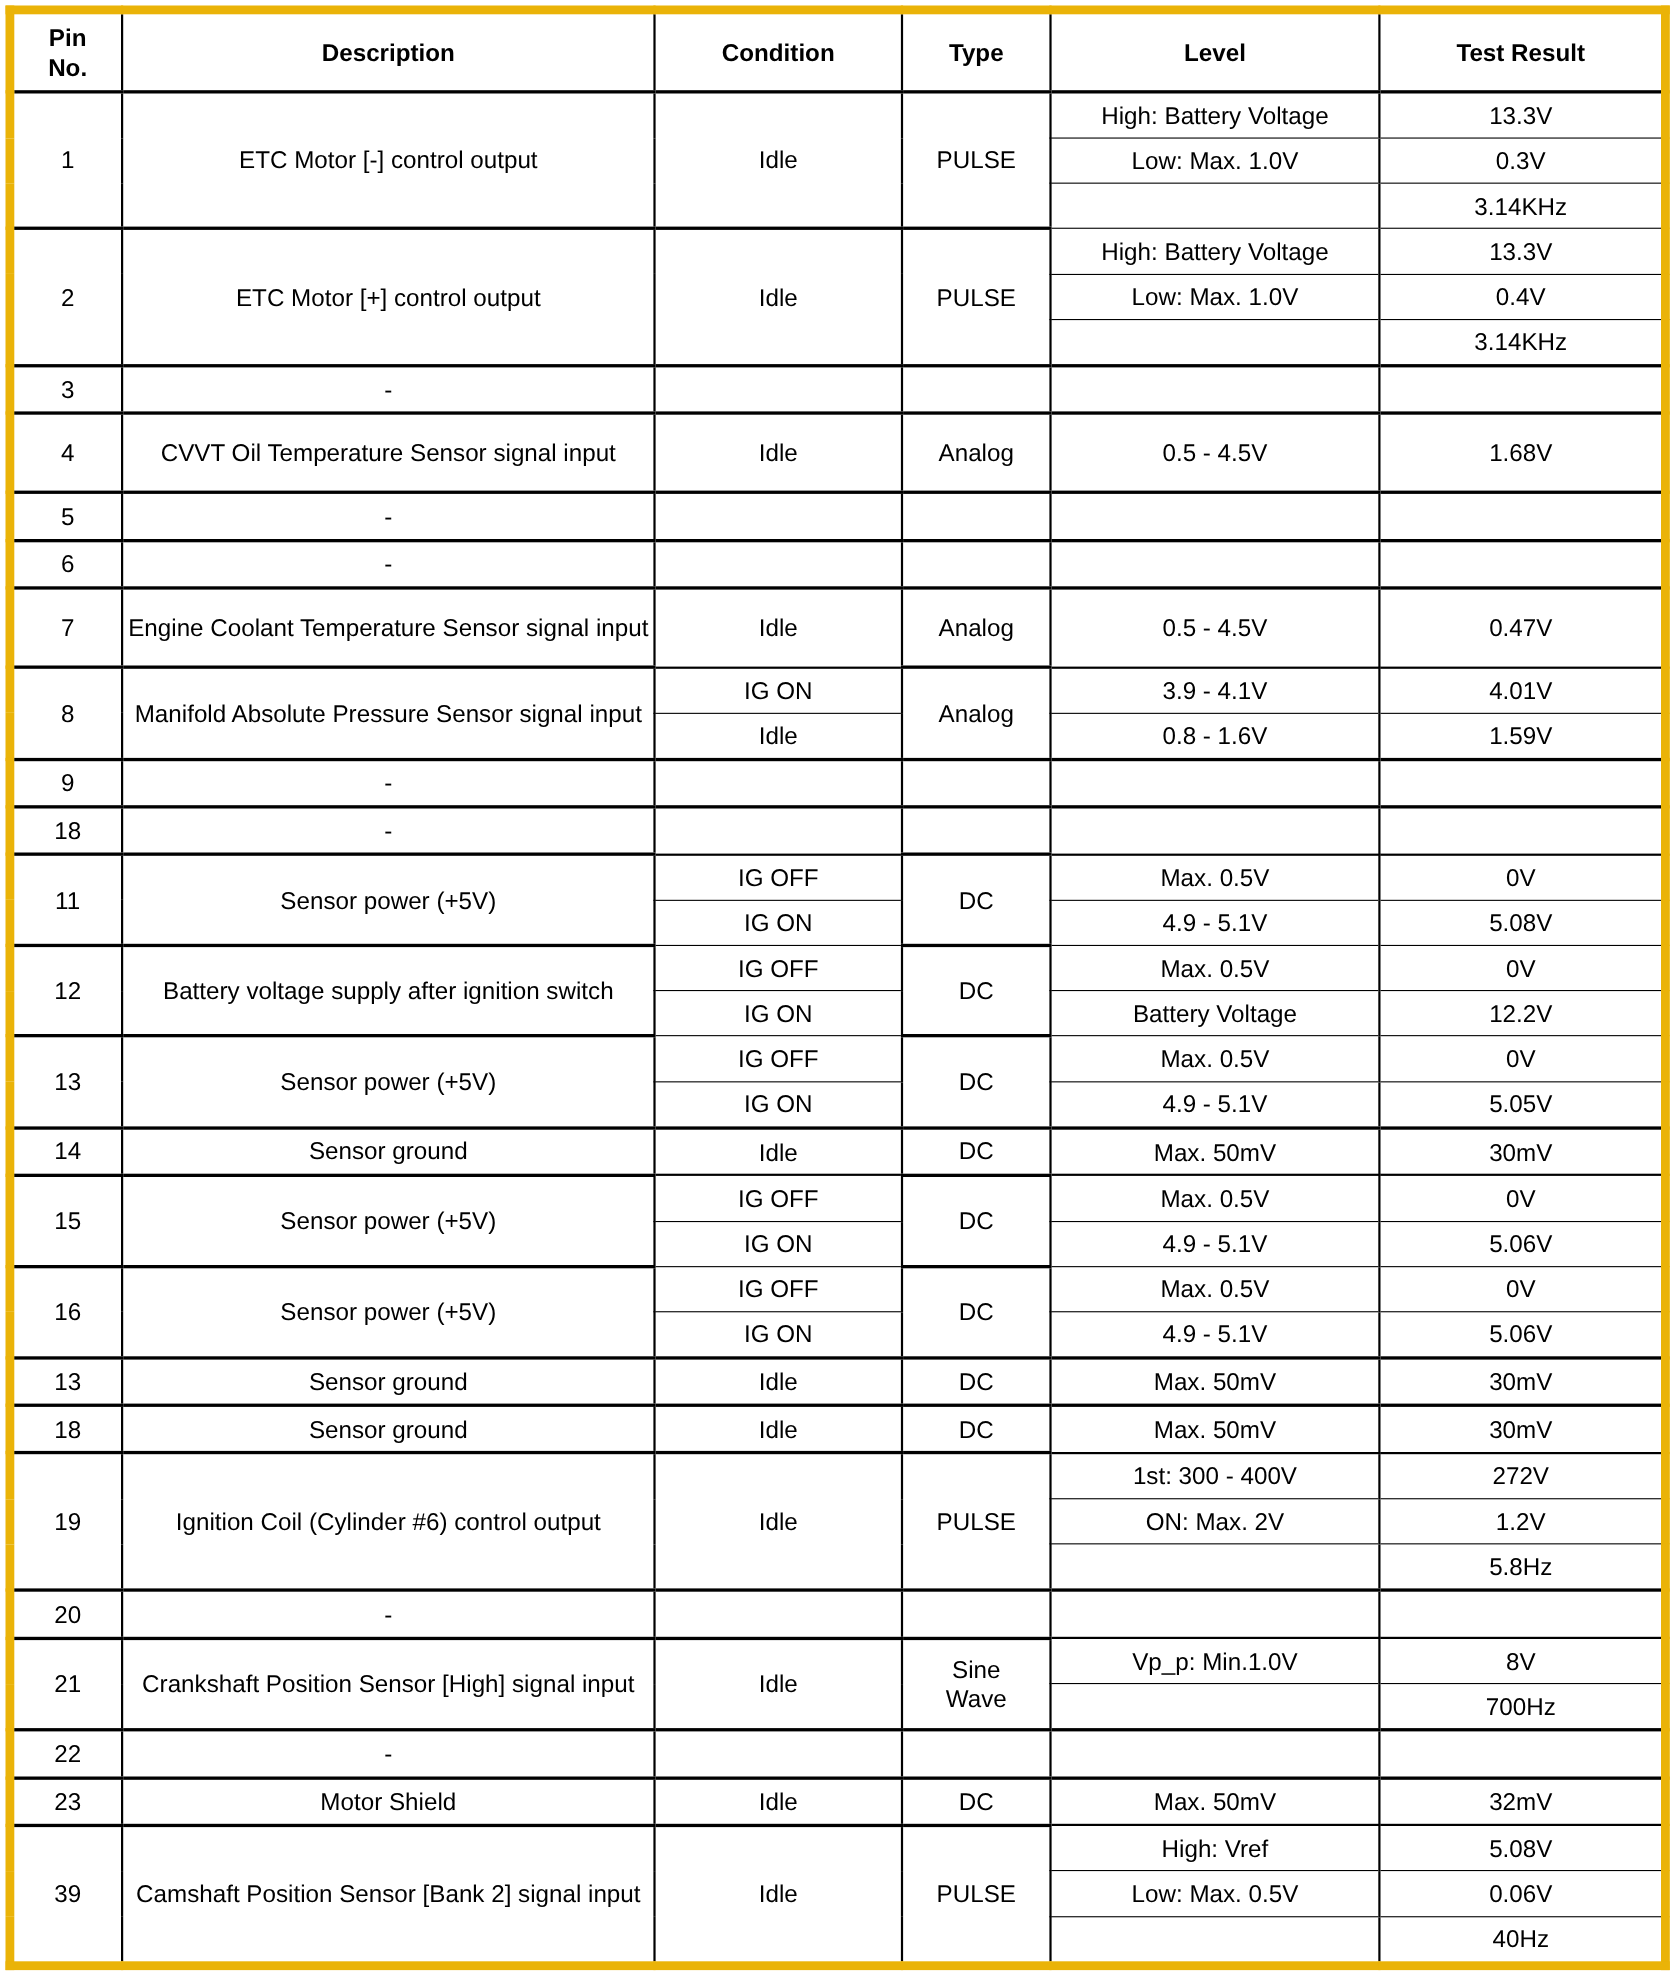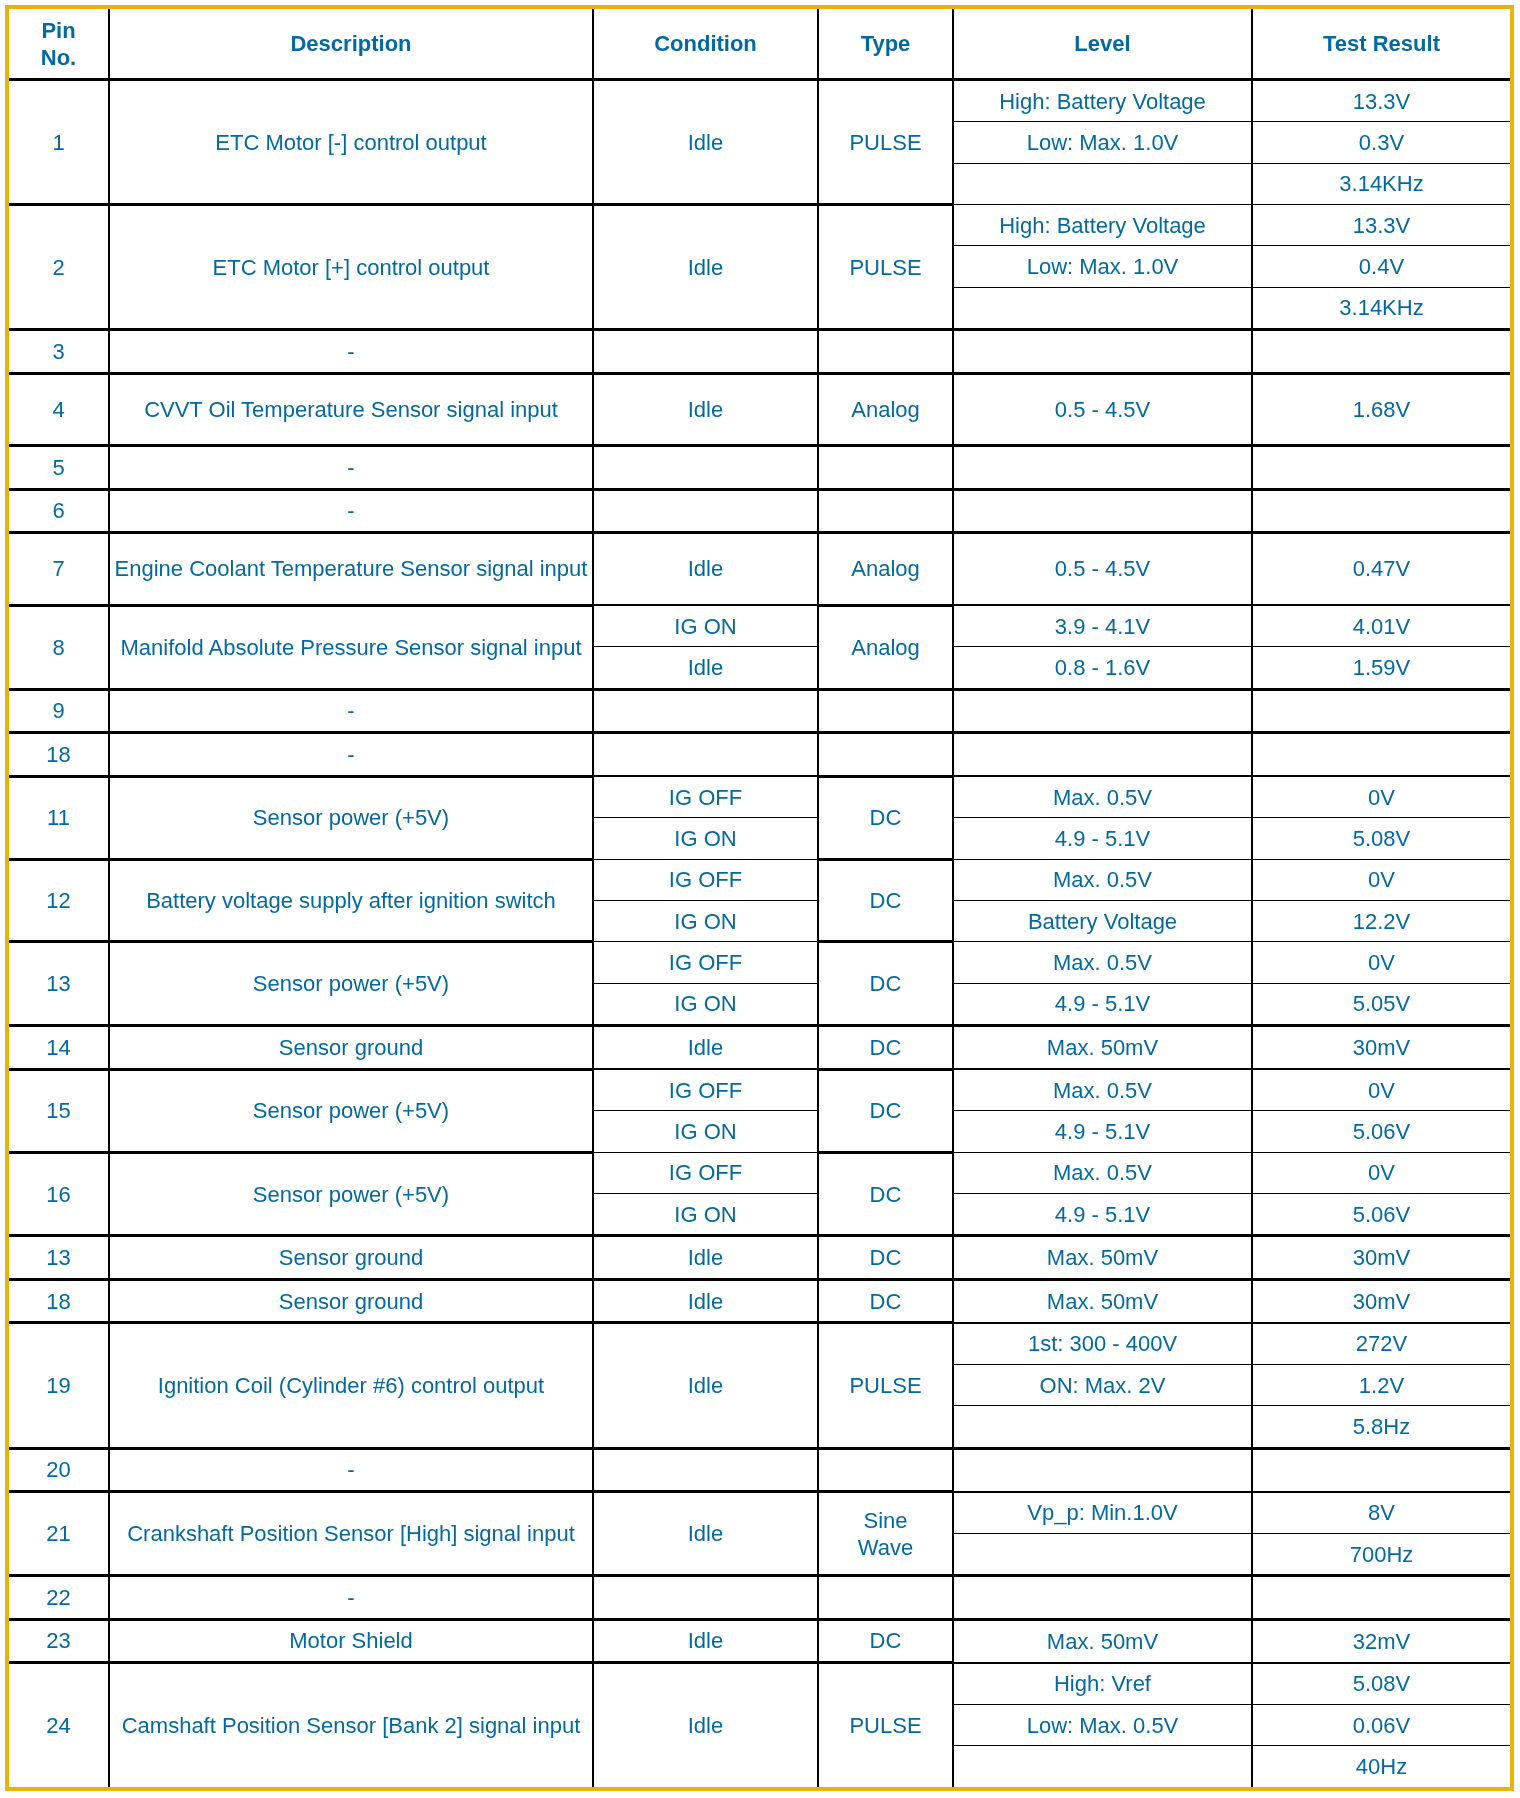--- a/index.html
+++ b/index.html
@@ -1,24 +1,24 @@
 <!DOCTYPE html>
 <html><head>
 <meta charset="utf-8">
 <style>
   html, body { margin: 0; padding: 0; background: #ffffff; }
   body { width: 1520px; height: 1798px; position: relative; overflow: hidden; }
   table.pins {
     position: absolute; left: 5px; top: 5px;
     width: 1505px; height: 1786px;
     border-collapse: collapse;
-    border: 4px solid #eab308;
+    border: 8px solid #eab308;
     font-family: "Liberation Sans", sans-serif;
     font-size: 22px;
-    color: #0369a1;
+    color: #000000;
     table-layout: fixed;
   }
   table.pins td, table.pins th {
     border: 2px solid #000;
     padding: 0 4px;
     text-align: center;
     vertical-align: middle;
     line-height: 27px;
     overflow: hidden;
   }
@@ -317,21 +317,21 @@
     <tr class="sub grp-start">
       <td>23</td>
       <td class="desc">Motor Shield</td>
       <td>Idle</td>
       <td>DC</td>
       <td>Max. 50mV</td>
       <td>32mV</td>
     </tr>
 
     <tr class="sub grp-start">
-      <td rowspan="3">24</td>
+      <td rowspan="3">39</td>
       <td rowspan="3" class="desc">Camshaft Position Sensor [Bank 2] signal input</td>
       <td rowspan="3">Idle</td>
       <td rowspan="3">PULSE</td>
       <td class="thin">High: Vref</td>
       <td class="thin">5.08V</td>
     </tr>
     <tr class="sub">
       <td class="thin">Low: Max. 0.5V</td>
       <td class="thin">0.06V</td>
     </tr>

